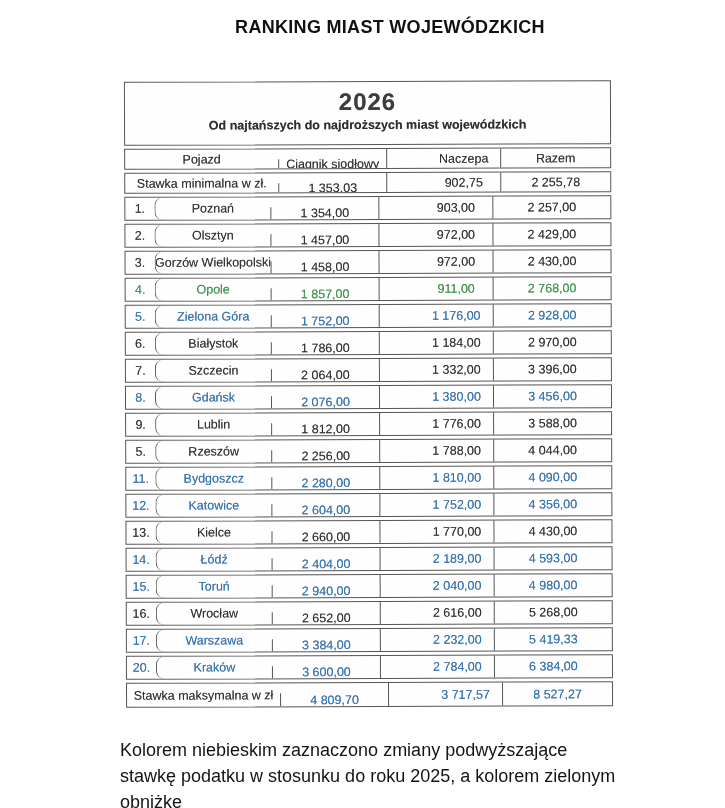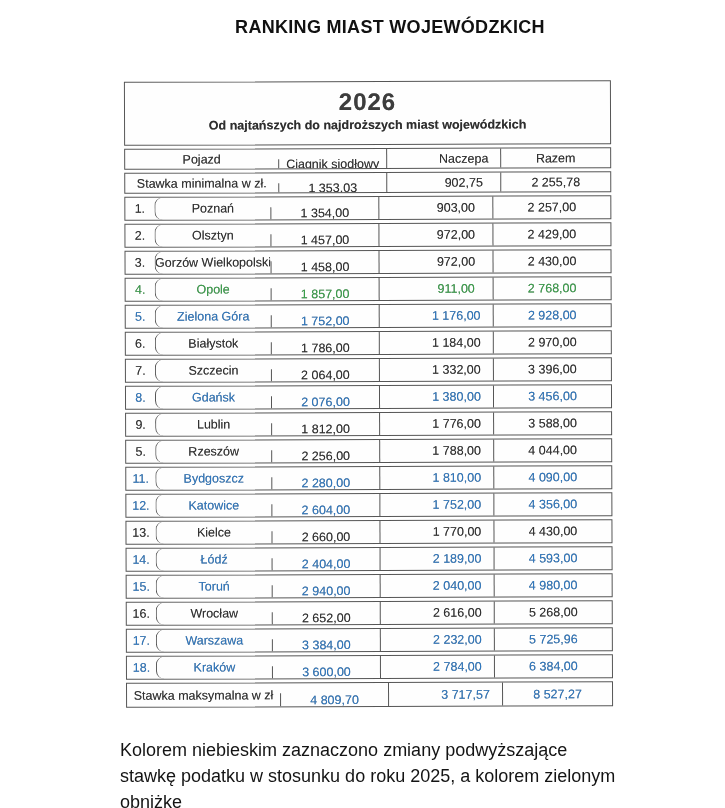--- a/index.html
+++ b/index.html
@@ -185,24 +185,24 @@
         <div class="cell w-city c-black">Wrocław</div>
         <div class="cell w-c1 c-black">2 652,00</div>
         <div class="cell w-c2 c-black">2 616,00</div>
         <div class="cell w-c3 c-black">5 268,00</div>
       </div>
       <div class="box row data-row">
         <div class="cell w-rank c-blue">17.</div>
         <div class="cell w-city c-blue">Warszawa</div>
         <div class="cell w-c1 c-blue">3 384,00</div>
         <div class="cell w-c2 c-blue">2 232,00</div>
-        <div class="cell w-c3 c-blue">5 725,96</div>
-      </div>
-      <div class="box row data-row">
-        <div class="cell w-rank c-blue">18.</div>
+        <div class="cell w-c3 c-blue">5 419,33</div>
+      </div>
+      <div class="box row data-row">
+        <div class="cell w-rank c-blue">20.</div>
         <div class="cell w-city c-blue">Kraków</div>
         <div class="cell w-c1 c-blue">3 600,00</div>
         <div class="cell w-c2 c-blue">2 784,00</div>
         <div class="cell w-c3 c-blue">6 384,00</div>
       </div>
     </div>
 
   <div class="box row maxrow">
     <div class="cell w-span c-black">Stawka maksymalna w zł</div>
     <div class="cell w-c1 c-blue">4 809,70</div>

